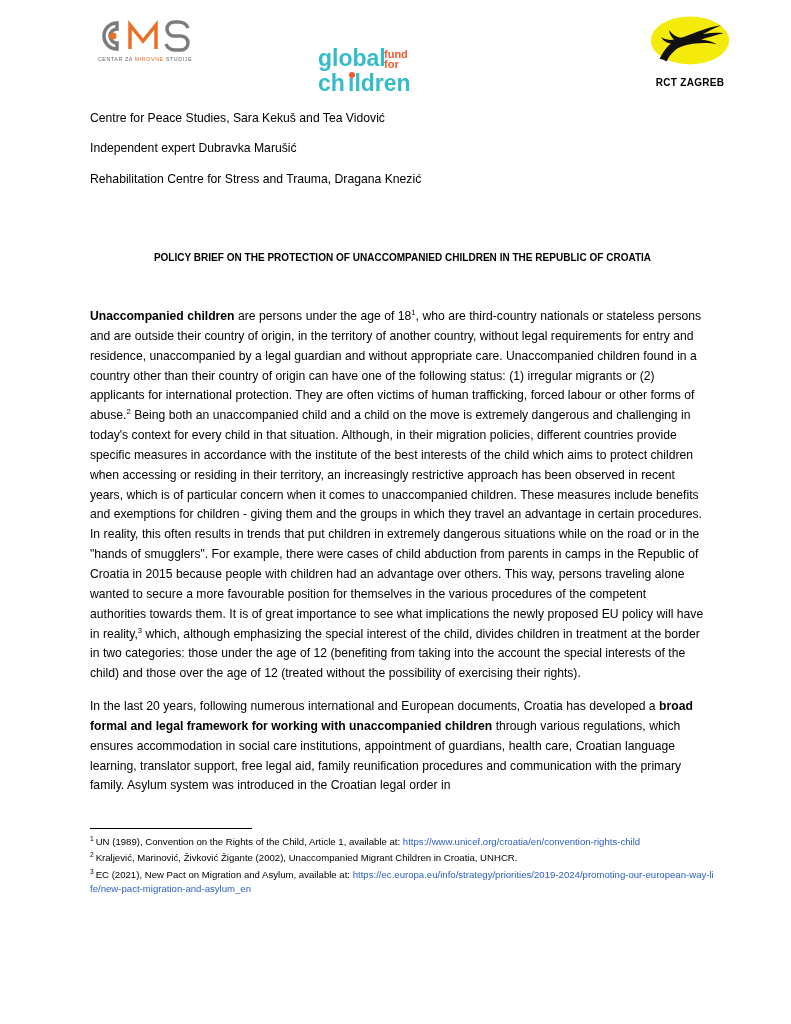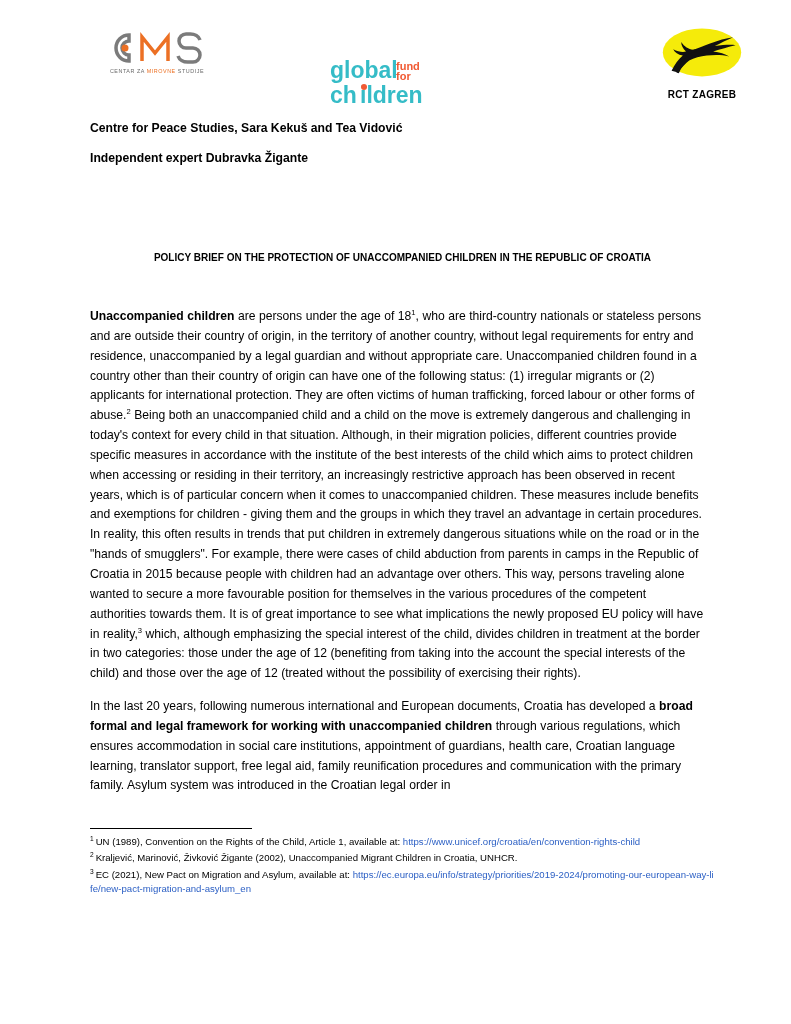--- a/index.html
+++ b/index.html
@@ -13,21 +13,21 @@
     height: 1024px;
     font-family: "Liberation Sans", sans-serif;
     color: #000000;
     position: relative;
     overflow: hidden;
   }
 
   .page {
     width: 791px;
     height: 1024px;
-    padding: 12px;
+    padding: 0;
     position: relative;
     background: #fff;
   }
 
   
   .logo-band {
     position: relative;
     height: 105px;
     width: 100%;
   }
@@ -76,23 +76,22 @@
     letter-spacing: 0.3px;
     margin-top: 3px;
     color: #000;
     font-family: "Liberation Sans", sans-serif;
   }
 
   
   .authors {
     position: absolute;
     left: 90px;
-    top: 120px;
+    top: 110px;
     width: 620px;
-    font-weight: bold;
   }
   .author-line {
     font-size: 12.2px;
     line-height: 1.35;
     margin-bottom: 14px;
     color: #000;
   }
 
   
   .doc-title {
@@ -203,21 +202,22 @@
           <path d="M38 33 C42 31 47 30 52 29 L53 32 C48 33 43 35 39 37 Z"></path>
         </g>
       </svg>
       <div class="rct-caption">RCT ZAGREB</div>
     </div>
 
   </div>
 
   <div class="authors">
     <div class="author-line">Centre for Peace Studies, Sara Kekuš and Tea Vidović</div>
-    <div class="author-line">Independent expert Dubravka Žigante</div>
+    <div class="author-line">Independent expert Dubravka Marušić</div>
+    <div class="author-line">Rehabilitation Centre for Stress and Trauma, Dragana Knezić</div>
   </div>
 
   <div class="doc-title">POLICY BRIEF ON THE PROTECTION OF UNACCOMPANIED CHILDREN IN THE REPUBLIC OF CROATIA</div>
 
   <div class="body-content">
 
     <p class="para"><b>Unaccompanied children</b><span> are persons under the age of 18</span><sup>1</sup><span>, who are third-country nationals or stateless persons and are outside their country of origin, in the territory of another country, without legal requirements for entry and residence, unaccompanied by a legal guardian and without appropriate care. Unaccompanied children found in a country other than their country of origin can have one of the following status: (1) irregular migrants or (2) applicants for international protection.  They are often victims of human trafficking, forced labour or other forms of abuse.</span><sup>2</sup><span> Being both an unaccompanied child and a child on the move is extremely dangerous and challenging in today's context for every child in that situation.  Although, in their migration policies, different countries provide specific measures in accordance with the institute of the best interests of the child which aims to protect children when accessing or residing in their territory, an increasingly restrictive approach has been observed in recent years, which is of particular concern when it comes to unaccompanied children. These measures include benefits and exemptions for children - giving them and the groups in which they travel an advantage in certain procedures. In reality, this often results in trends that put children in extremely dangerous situations while on the road or in the "hands of smugglers". For example, there were cases of child abduction from parents in camps in the Republic of Croatia in 2015 because people with children had an advantage over others. This way, persons traveling alone wanted to secure a more favourable position for themselves in the various procedures of the competent authorities towards them. It is of great importance to see what implications the newly proposed EU policy will have in reality,</span><sup>3</sup><span> which, although emphasizing the special interest of the child, divides children in treatment at the border in two categories:  those under the age of 12 (benefiting from taking into the account the special interests of the child) and those over the age of 12 (treated without the possibility of exercising their rights).</span></p>
 
     <p class="para"><span>In the last 20 years, following numerous international and European documents, Croatia has developed a </span><b>broad formal and legal framework for working with unaccompanied children</b><span> through various regulations, which ensures accommodation in social care institutions, appointment of guardians, health care, Croatian language learning, translator support, free legal aid, family reunification procedures and communication with the primary family. Asylum system was introduced in the Croatian legal order in</span></p>
 

